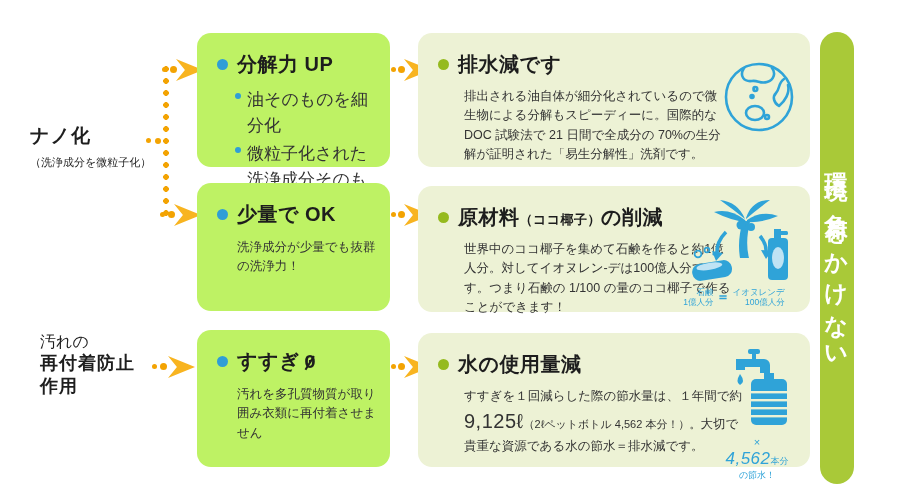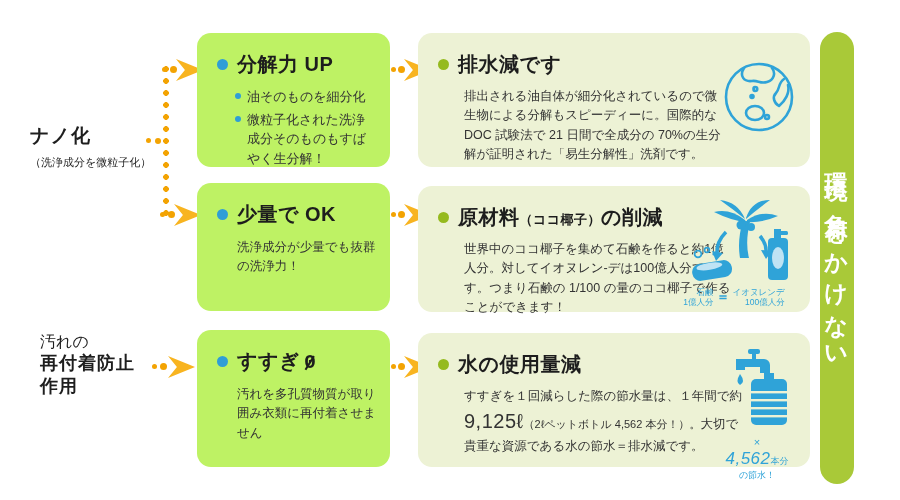--- a/index.html
+++ b/index.html
@@ -27,21 +27,21 @@
   .gb3{top:333px;height:134px;}
 
   .hrow{display:flex;align-items:center;gap:9px;}
   .hdot{width:11px;height:11px;border-radius:50%;flex:0 0 auto;}
   .hdot.blue{background:#2f9ed6;}
   .hdot.green{background:#95ba1e;}
   .htxt{font-size:20px;font-weight:700;color:#1d1d1d;letter-spacing:0.5px;white-space:nowrap;}
   .htxt .paren{font-size:13px;font-weight:700;}
 
   .bb-body{margin:10px 0 0 20px;font-size:12.5px;color:#333;line-height:1.55;width:142px;}
-  .bb-bullets{margin:9px 0 0 18px;font-size:13px;line-height:1.5;}
+  .bb-bullets{margin:9px 0 0 18px;font-size:17px;line-height:1.5;}
   .bb-bullet{position:relative;padding-left:12px;width:136px;margin-bottom:3px;}
   .bb-bullet::before{content:"";position:absolute;left:0;top:6px;width:6px;height:6px;border-radius:50%;background:#2f9ed6;}
 
   .gb-body{margin:9px 0 0 26px;font-size:12.5px;color:#333;line-height:1.55;width:270px;}
   .gb-body .big-num{font-size:20px;font-weight:400;letter-spacing:0.5px;}
   .gb-body .small-paren{font-size:11px;}
 
   
   .zero{position:relative;display:inline-block;font-family:"Liberation Mono","DejaVu Sans Mono",monospace;font-weight:700;margin-left:4px;}
   .zero::after{content:"";position:absolute;left:-12%;top:47%;width:124%;height:2.4px;background:#1d1d1d;transform:rotate(-58deg);}

